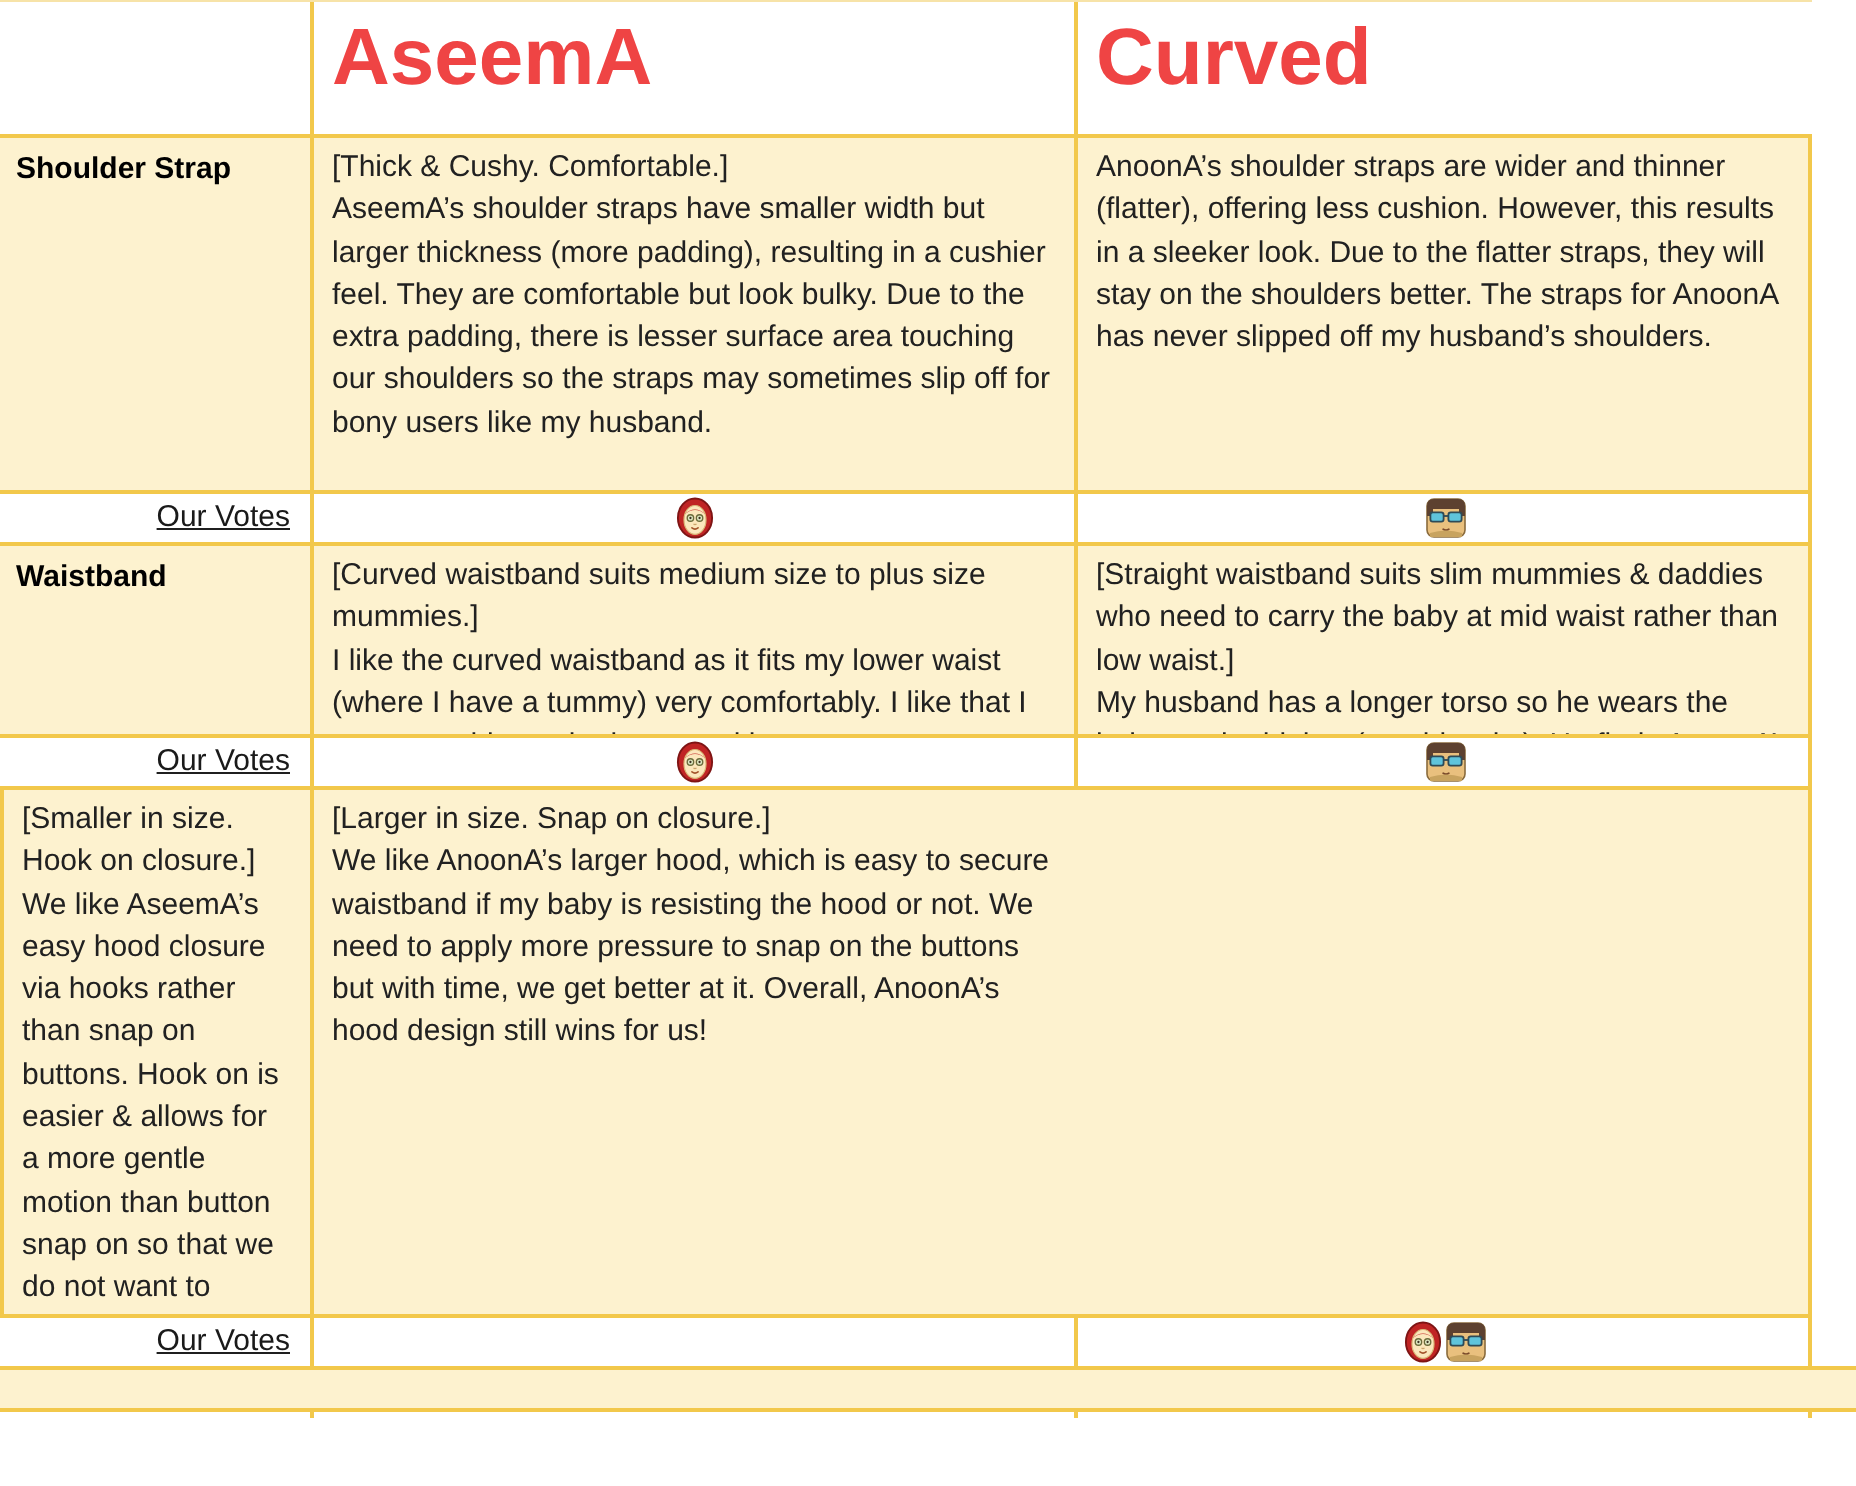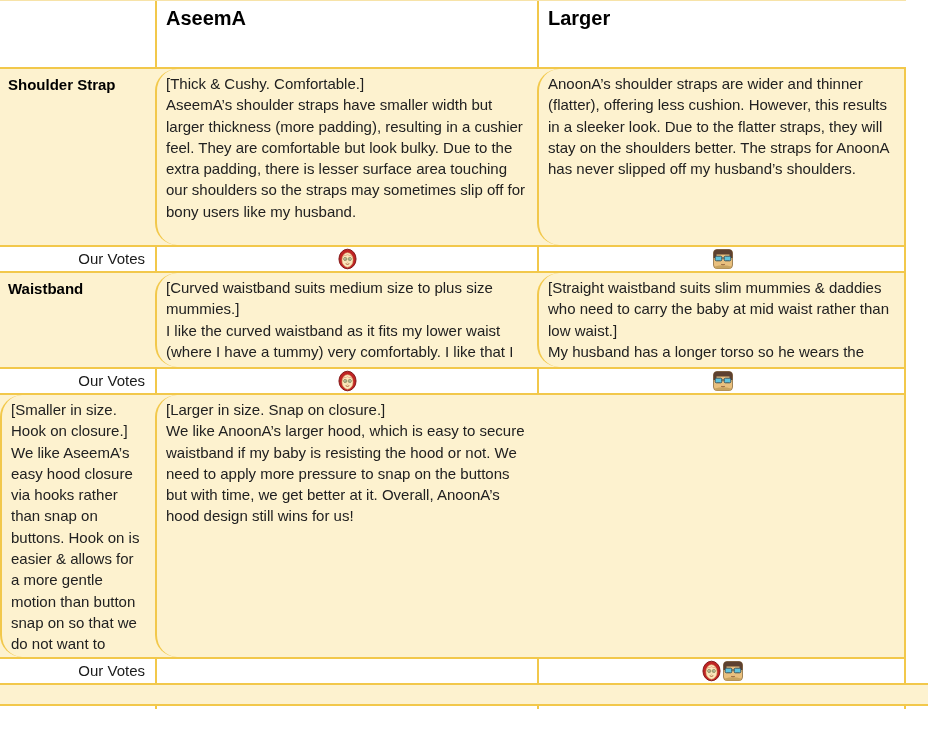--- a/index.html
+++ b/index.html
@@ -20,43 +20,42 @@
     grid-template-columns:155px 382px 369px;
     overflow:hidden;
   }
   .row.bordered{border-top:2px solid var(--gold);border-right:2px solid var(--gold);}
   .c2,.c3{border-left:2px solid var(--gold);overflow:hidden;}
   .c1{overflow:hidden;}
 
   
   .row.header{height:66px;background:#fff;}
   .header-cell{
-    font-size:20px;font-weight:bold;color:#000000;
+    font-size:40px;font-weight:bold;color:#ef4444;
     padding:6px 0 0 9px;letter-spacing:0px;
   }
 
   
   .row.cat{background:var(--cream);}
   .row.cat.h-shoulder{height:178px;}
   .row.cat.h-waist{height:96px;}
   .row.cat.h-hood{height:264px;}
   .cat-label{
     font-size:15px;font-weight:bold;color:#000;
     padding:6px 6px 0 8px;line-height:20px;
   }
   .cell-text{
     font-size:15px;line-height:21.3px;color:#212121;
     padding:4px 9px 0 9px;
-    border-radius:22px;
   }
   .cell-text .summary{margin:0;}
   .cell-text .body{margin:0;}
 
   
-  .row.votes{height:26px;background:#fff;}
+  .row.votes{height:26px;background:#fff;text-decoration:underline;}
   .votes-label{
     font-size:15px;color:#1a1a1a;text-align:right;
     padding-right:10px;line-height:24px;
   }
   .vote-icons{display:flex;justify-content:center;align-items:center;gap:2px;}
   .vote-icons svg{display:block;}
 
   
   .bottom-band{
     width:928px;height:23px;background:var(--cream);
@@ -94,21 +93,21 @@
       <path d="M2 19.5 L2 17.5 q8 -2.5 16 0 L18 19.5 Z" fill="#C8A35F"></path>
     </g>
   </defs>
 </svg>
 
 <div class="comparison-table">
 
   <div class="row header">
     <div class="c1"></div>
     <div class="c2 header-cell">AseemA</div>
-    <div class="c3 header-cell">Larger</div>
+    <div class="c3 header-cell">Curved</div>
   </div>
 
   <div class="row bordered cat h-shoulder">
     <div class="c1 cat-label">Shoulder Strap</div>
     <div class="c2 cell-text">
       <div class="summary">[Thick &amp; Cushy. Comfortable.]</div>
       <div class="body">AseemA’s shoulder straps have smaller width but larger thickness (more padding), resulting in a cushier feel. They are comfortable but look bulky. Due to the extra padding, there is lesser surface area touching our shoulders so the straps may sometimes slip off for bony users like my husband.</div>
     </div>
     <div class="c3 cell-text">
       <div class="body">AnoonA’s shoulder straps are wider and thinner (flatter), offering less cushion. However, this results in a sleeker look. Due to the flatter straps, they will stay on the shoulders better. The straps for AnoonA has never slipped off my husband’s shoulders.</div>

